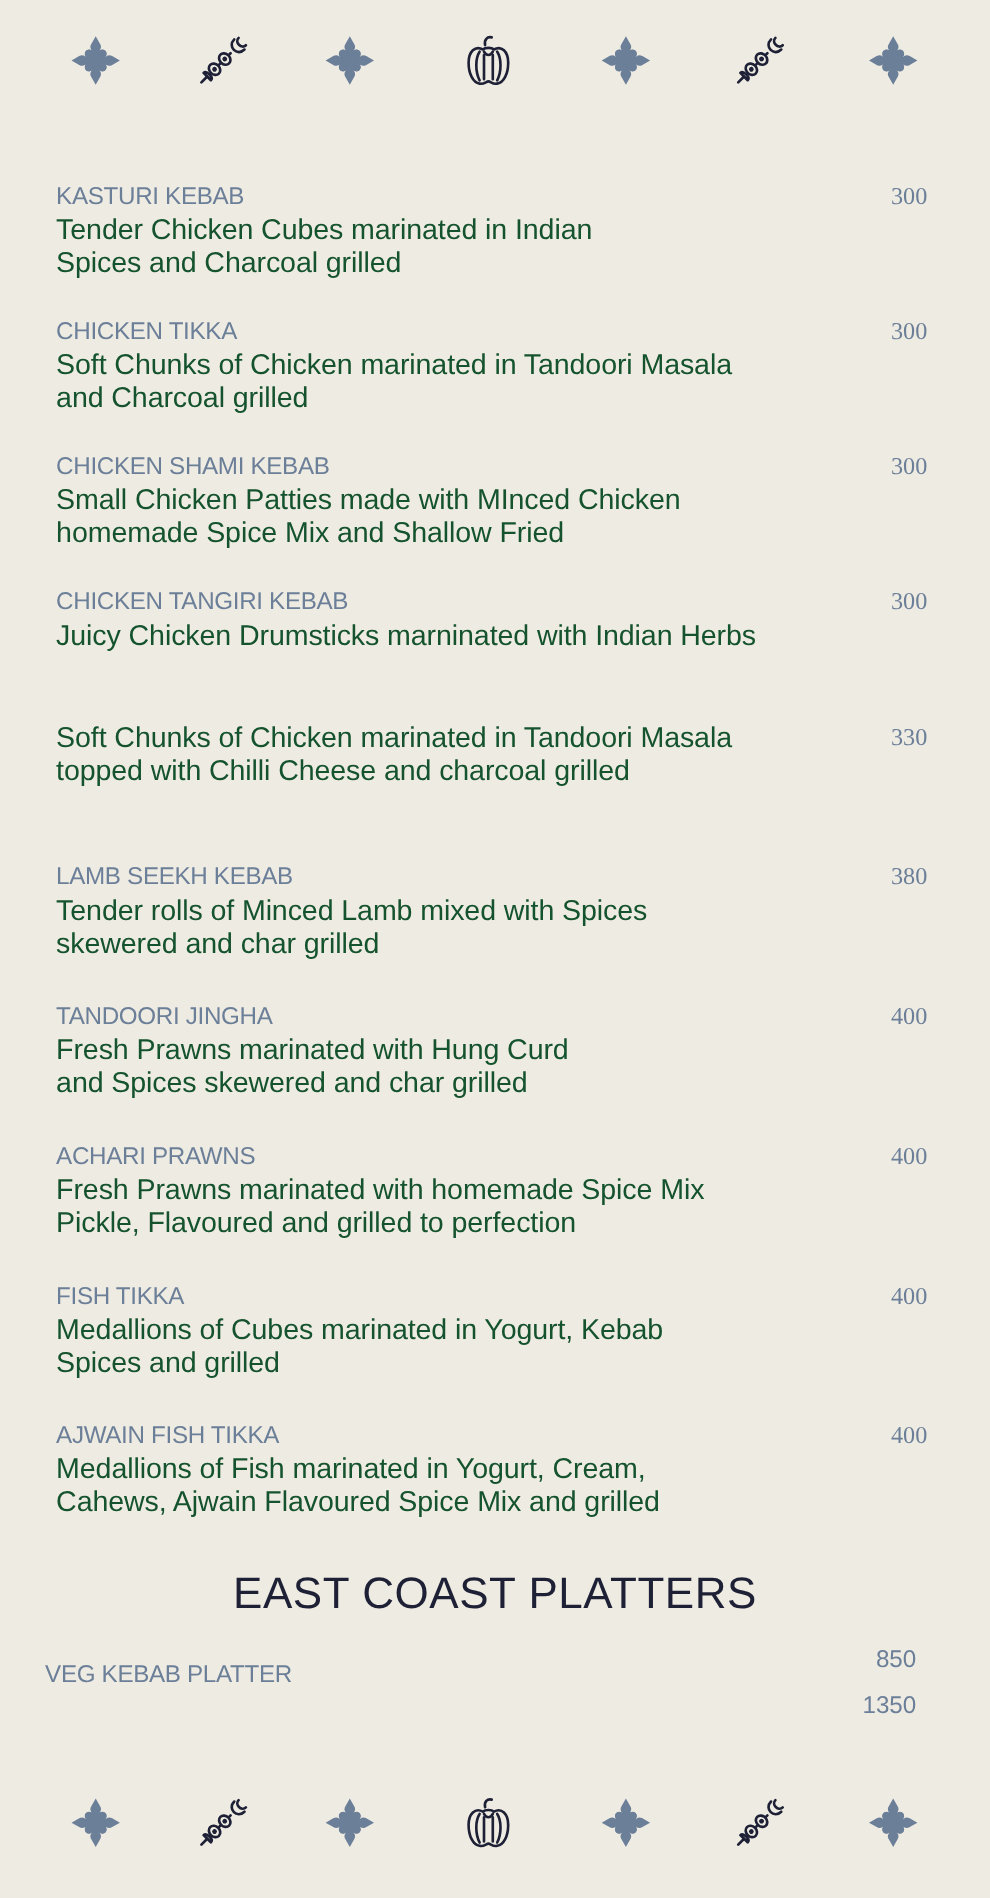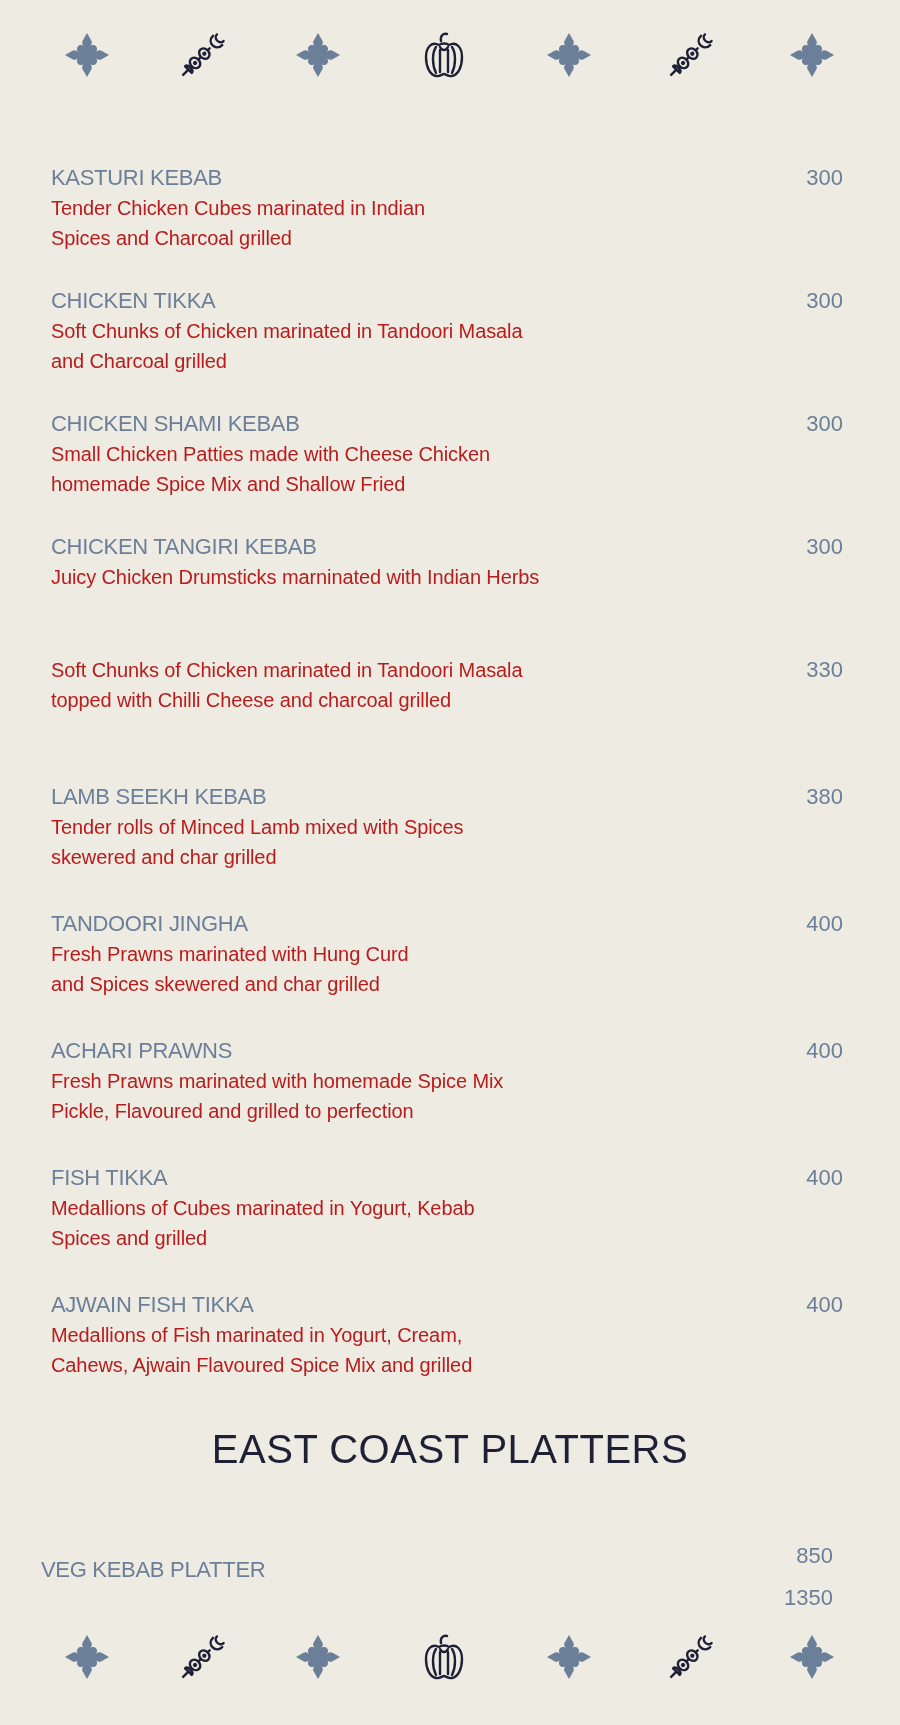--- a/index.html
+++ b/index.html
@@ -43,54 +43,54 @@
   .menu-item.tall { height: 127px; }
   .item-name {
     color: #6c7f99;
     font-size: 22px;
     letter-spacing: -0.3px;
     line-height: 30px;
     height: 30px;
     white-space: nowrap;
   }
   .item-desc {
-    color: #b91c1c;
-    font-size: 20px;
+    color: #14532d;
+    font-size: 26px;
     line-height: 30px;
     width: 560px;
     letter-spacing: -0.1px;
   }
   .item-desc span { display: block; white-space: nowrap; }
   .item-price {
     position: absolute;
     right: 0;
     top: 0;
     color: #6c7f99;
     font-size: 22px;
     line-height: 30px;
+    font-family: Liberation Serif, serif;
   }
 
   .section-title {
     position: absolute;
     left: 0;
     width: 900px;
     top: 1424px;
     text-align: center;
     color: #1e2036;
     font-size: 40px;
     letter-spacing: 0.5px;
     line-height: 50px;
   }
 
   .platter-list {
     position: absolute;
     left: 41px;
     width: 792px;
     top: 1495px;
-    margin-top: 48px;
   }
   .platter {
     position: relative;
     height: 42px;
   }
   .platter-name {
     position: absolute;
     left: 0;
     top: 12px;
     color: #6c7f99;
@@ -196,21 +196,21 @@
     <div class="item-name">CHICKEN TIKKA</div>
     <div class="item-desc">
         <span>Soft Chunks of Chicken marinated in Tandoori Masala</span>
         <span>and Charcoal grilled</span>
       </div>
     <div class="item-price">300</div>
   </div>
   <div class="menu-item">
     <div class="item-name">CHICKEN SHAMI KEBAB</div>
     <div class="item-desc">
-        <span>Small Chicken Patties made with Cheese Chicken</span>
+        <span>Small Chicken Patties made with MInced Chicken</span>
         <span>homemade Spice Mix and Shallow Fried</span>
       </div>
     <div class="item-price">300</div>
   </div>
   <div class="menu-item">
     <div class="item-name">CHICKEN TANGIRI KEBAB</div>
     <div class="item-desc">
         <span>Juicy Chicken Drumsticks marninated with Indian Herbs</span>
       </div>
     <div class="item-price">300</div>

